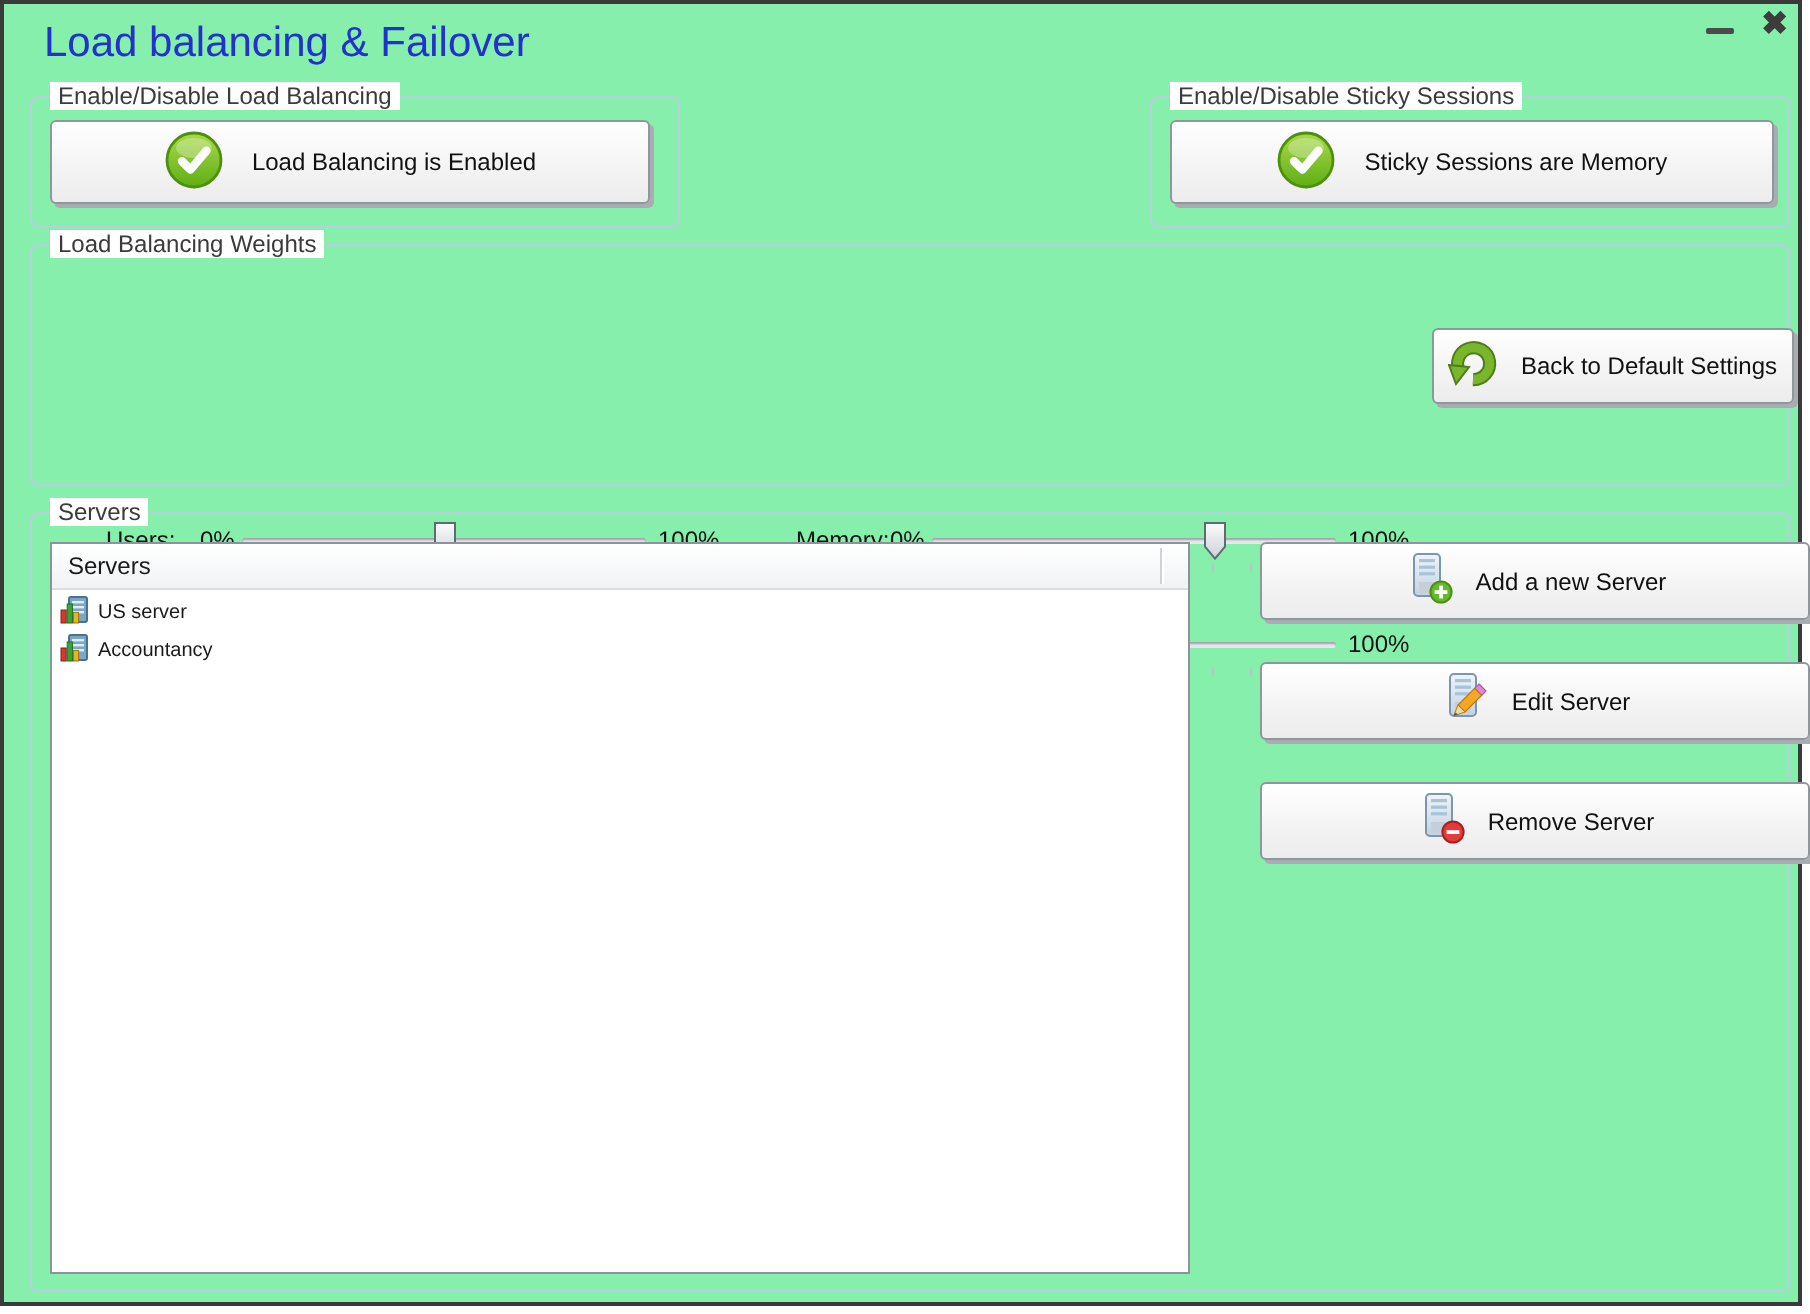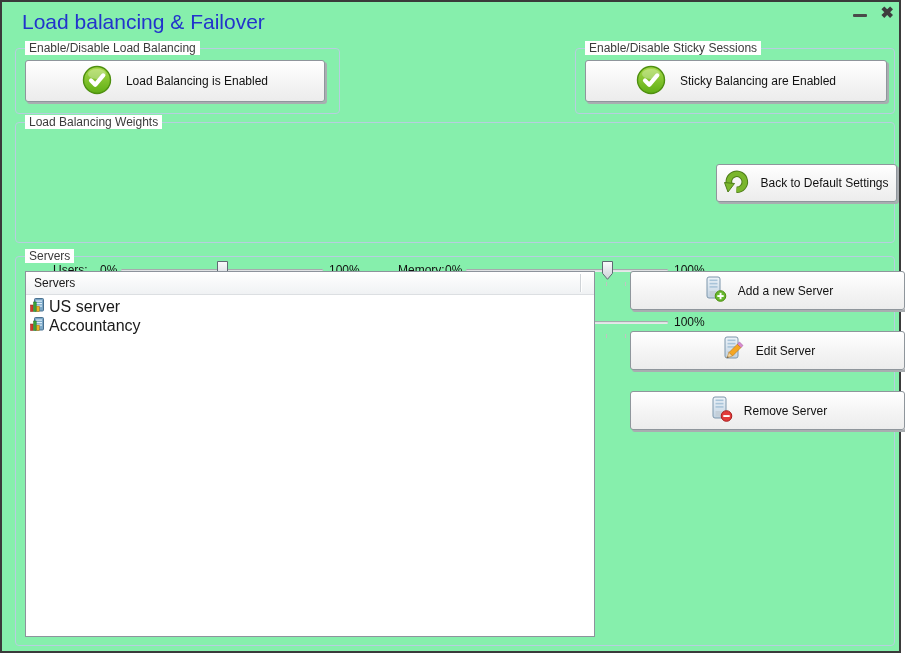--- a/index.html
+++ b/index.html
@@ -41,21 +41,21 @@
   #slider-cpu    { left:25px;  top:190px; }
   #slider-io     { left:370px; top:190px; }
   #btn-reset { position:absolute; left:700px; top:41px; width:181px; height:38px; gap:10px; font-size:12px;align-items:center; }
 
   #gb-servers { left:13px; top:254px; width:880px; height:390px; }
   .listview { position:absolute; left:9px; top:14px; width:570px; height:366px; border:1px solid #8d939c; background:#fff; }
   .lv-header { position:relative; height:23px; background:linear-gradient(#ffffff, #f0f2f4); border-bottom:1px solid #dcdfe2;
                font-size:12px; color:#1a1a1a; line-height:22px; padding-left:8px; cursor:pointer; }
   .lv-colsep { position:absolute; right:13px; top:2px; bottom:2px; width:1px; background:#cfd3d7; box-shadow:1px 0 0 #fff; }
   .lv-body { padding-top:2px; }
-  .lv-row { height:19px; display:flex; align-items:center; gap:5px; padding-left:4px; font-size:16px; color:#1a1a1a; cursor:pointer; }
+  .lv-row { height:19px; display:flex; align-items:center; gap:5px; padding-left:4px; font-size:10px; color:#1a1a1a; cursor:pointer; }
 
   .srv-btn { position:absolute; left:614px; width:275px; height:39px; gap:10px; }
   #btn-add    { top:14px; }
   #btn-edit   { top:74px; }
   #btn-remove { top:134px; }
 
   .hidden-defs { position:absolute; width:0; height:0; overflow:hidden; }
 </style>
 </head>
 <body>
@@ -100,21 +100,21 @@
   <div class="groupbox" id="gb-ss">
     <span class="gb-label">Enable/Disable Sticky Sessions</span>
     <div class="btn3d" id="btn-ss">
       <span>
         <svg width="30" height="30" viewBox="0 0 30 30">
           <circle cx="15" cy="15" r="13.5" fill="url(#gGreen)" stroke="#4e8f10" stroke-width="1.4"></circle>
           <ellipse cx="15" cy="9" rx="9" ry="5" fill="#ffffff" opacity="0.28"></ellipse>
           <path d="M9 15.6 L13.2 19.8 L21.2 10.4" fill="none" stroke="#ffffff" stroke-width="4.2" stroke-linecap="round" stroke-linejoin="round"></path>
         </svg>
       </span>
-      <span class="btn-label">Sticky Balancing are Enabled</span>
+      <span class="btn-label">Sticky Sessions are Memory</span>
     </div>
   </div>
 
   <div class="groupbox" id="gb-weights">
     <span class="gb-label">Load Balancing Weights</span>
 
     <div class="slider-row" id="slider-users">
       <span class="sl-label">Users:</span>
       <span class="sl-min">0%</span>
       <div class="sl-track"></div>

